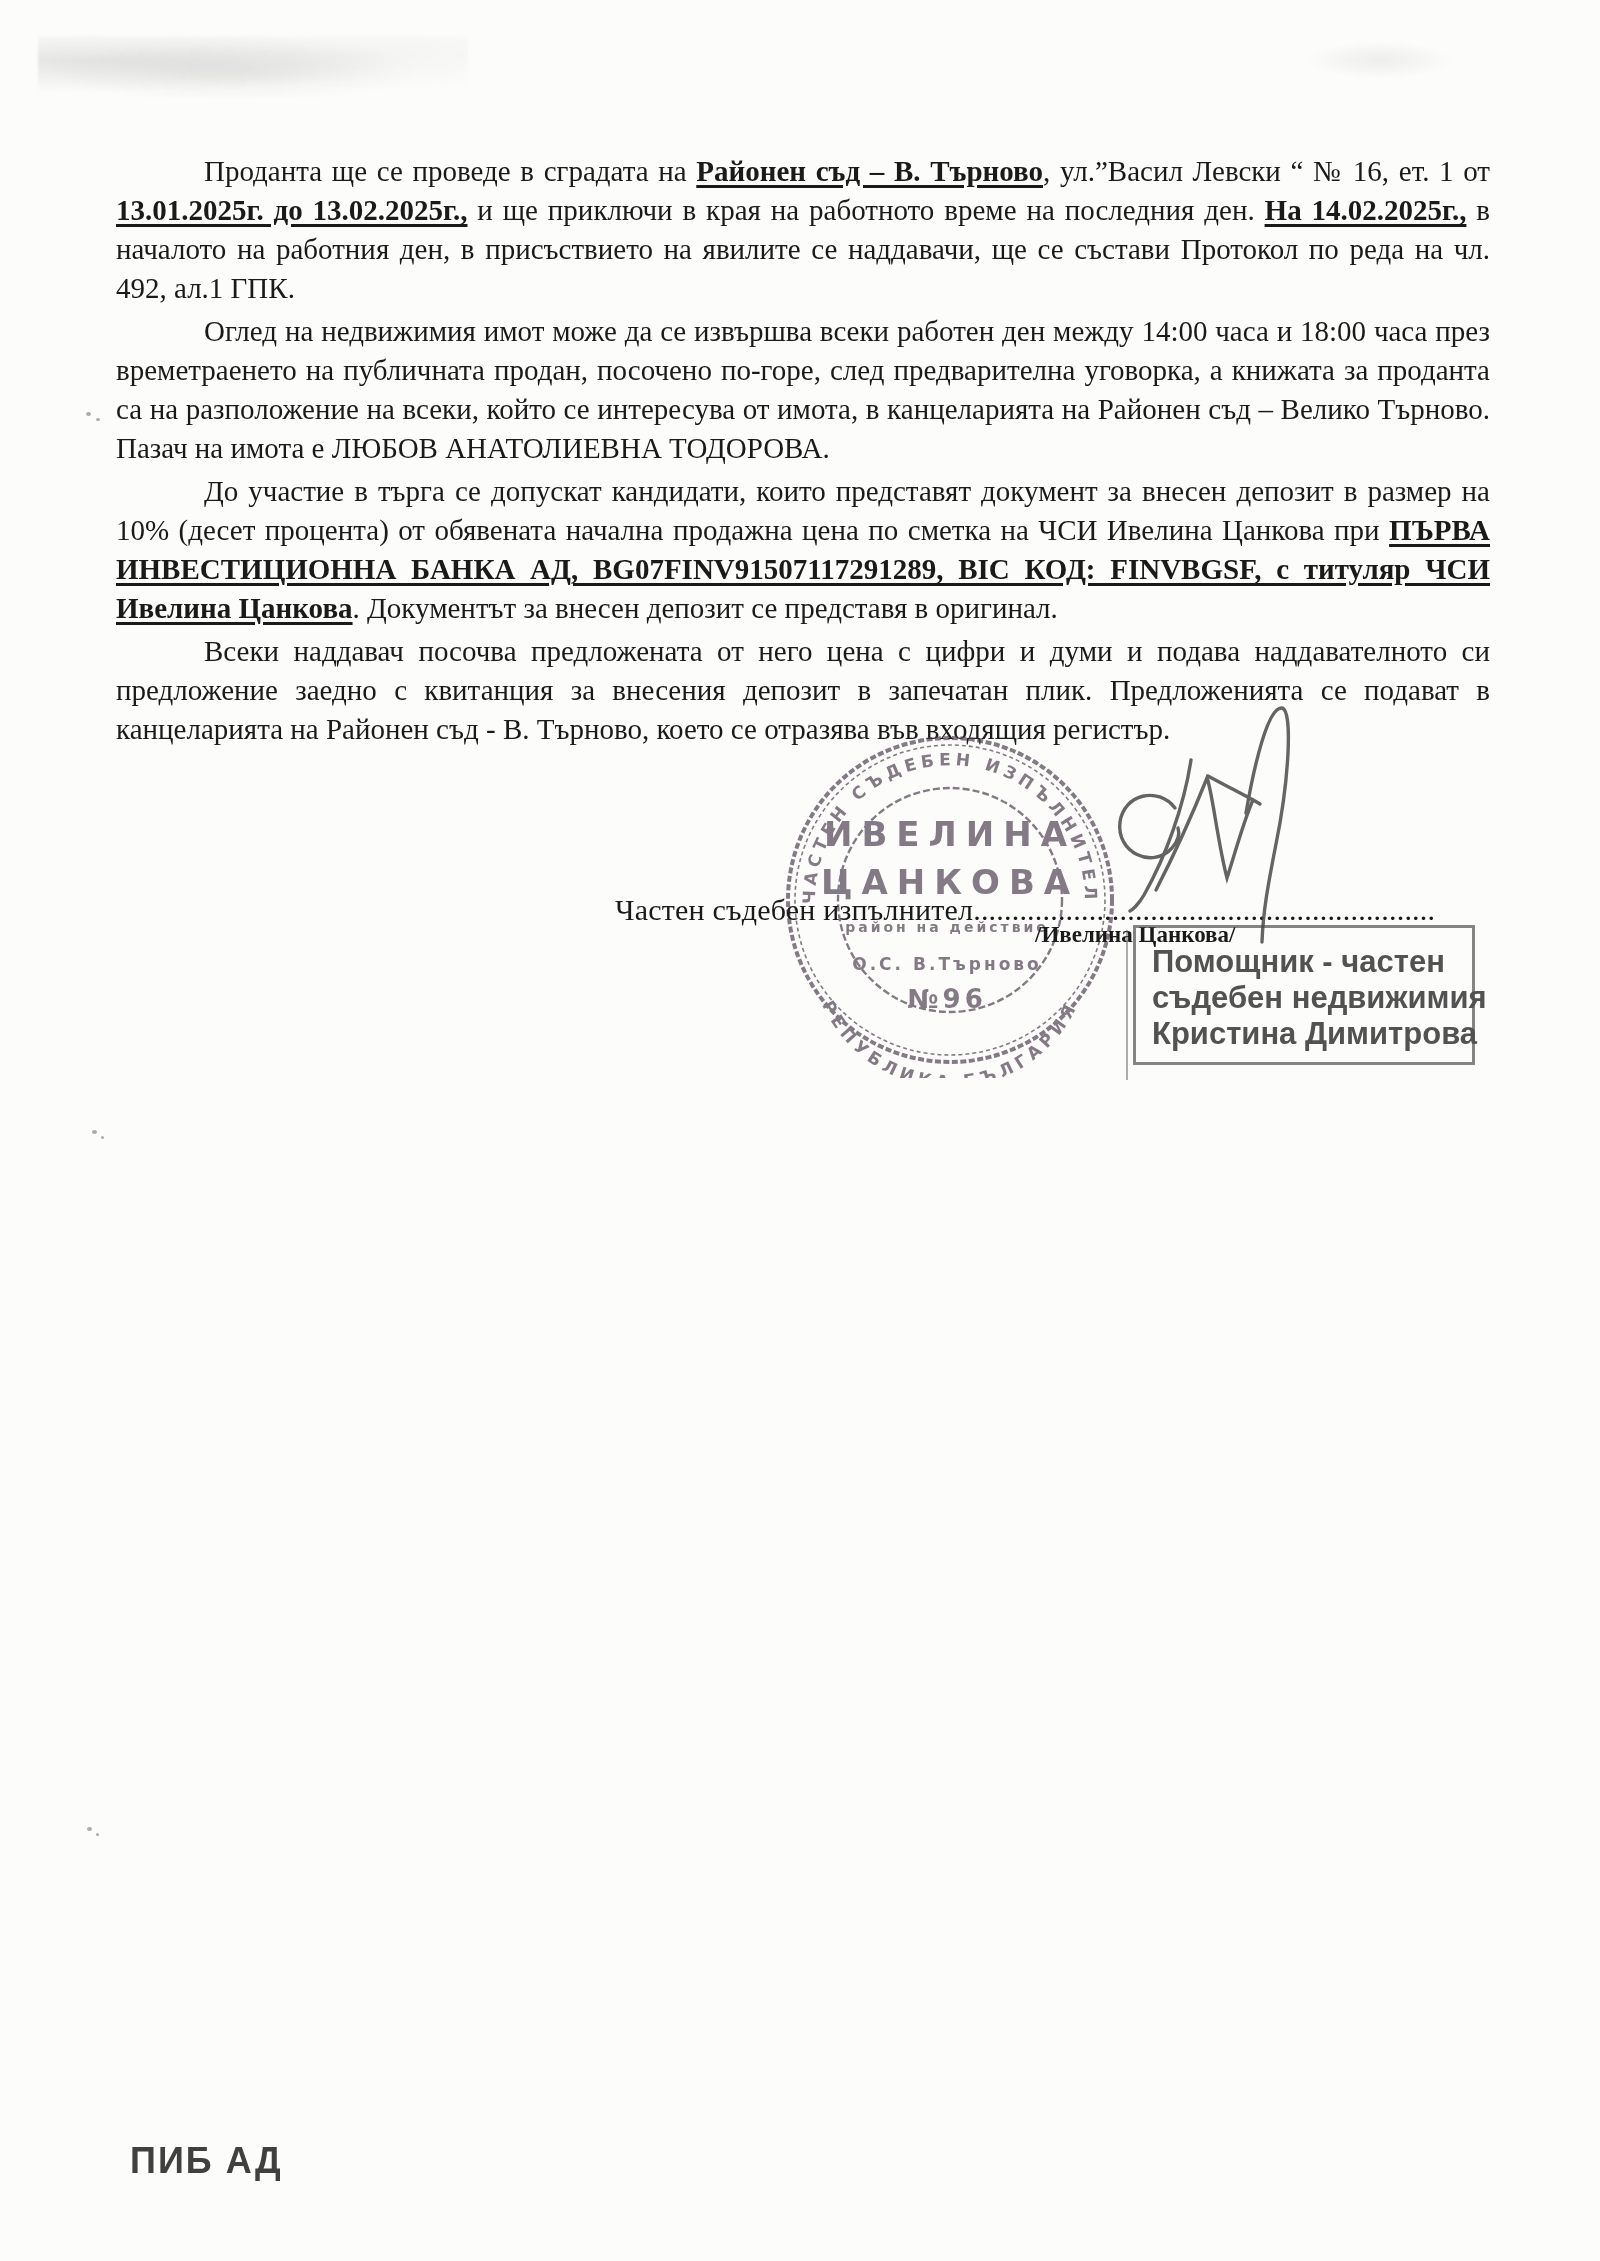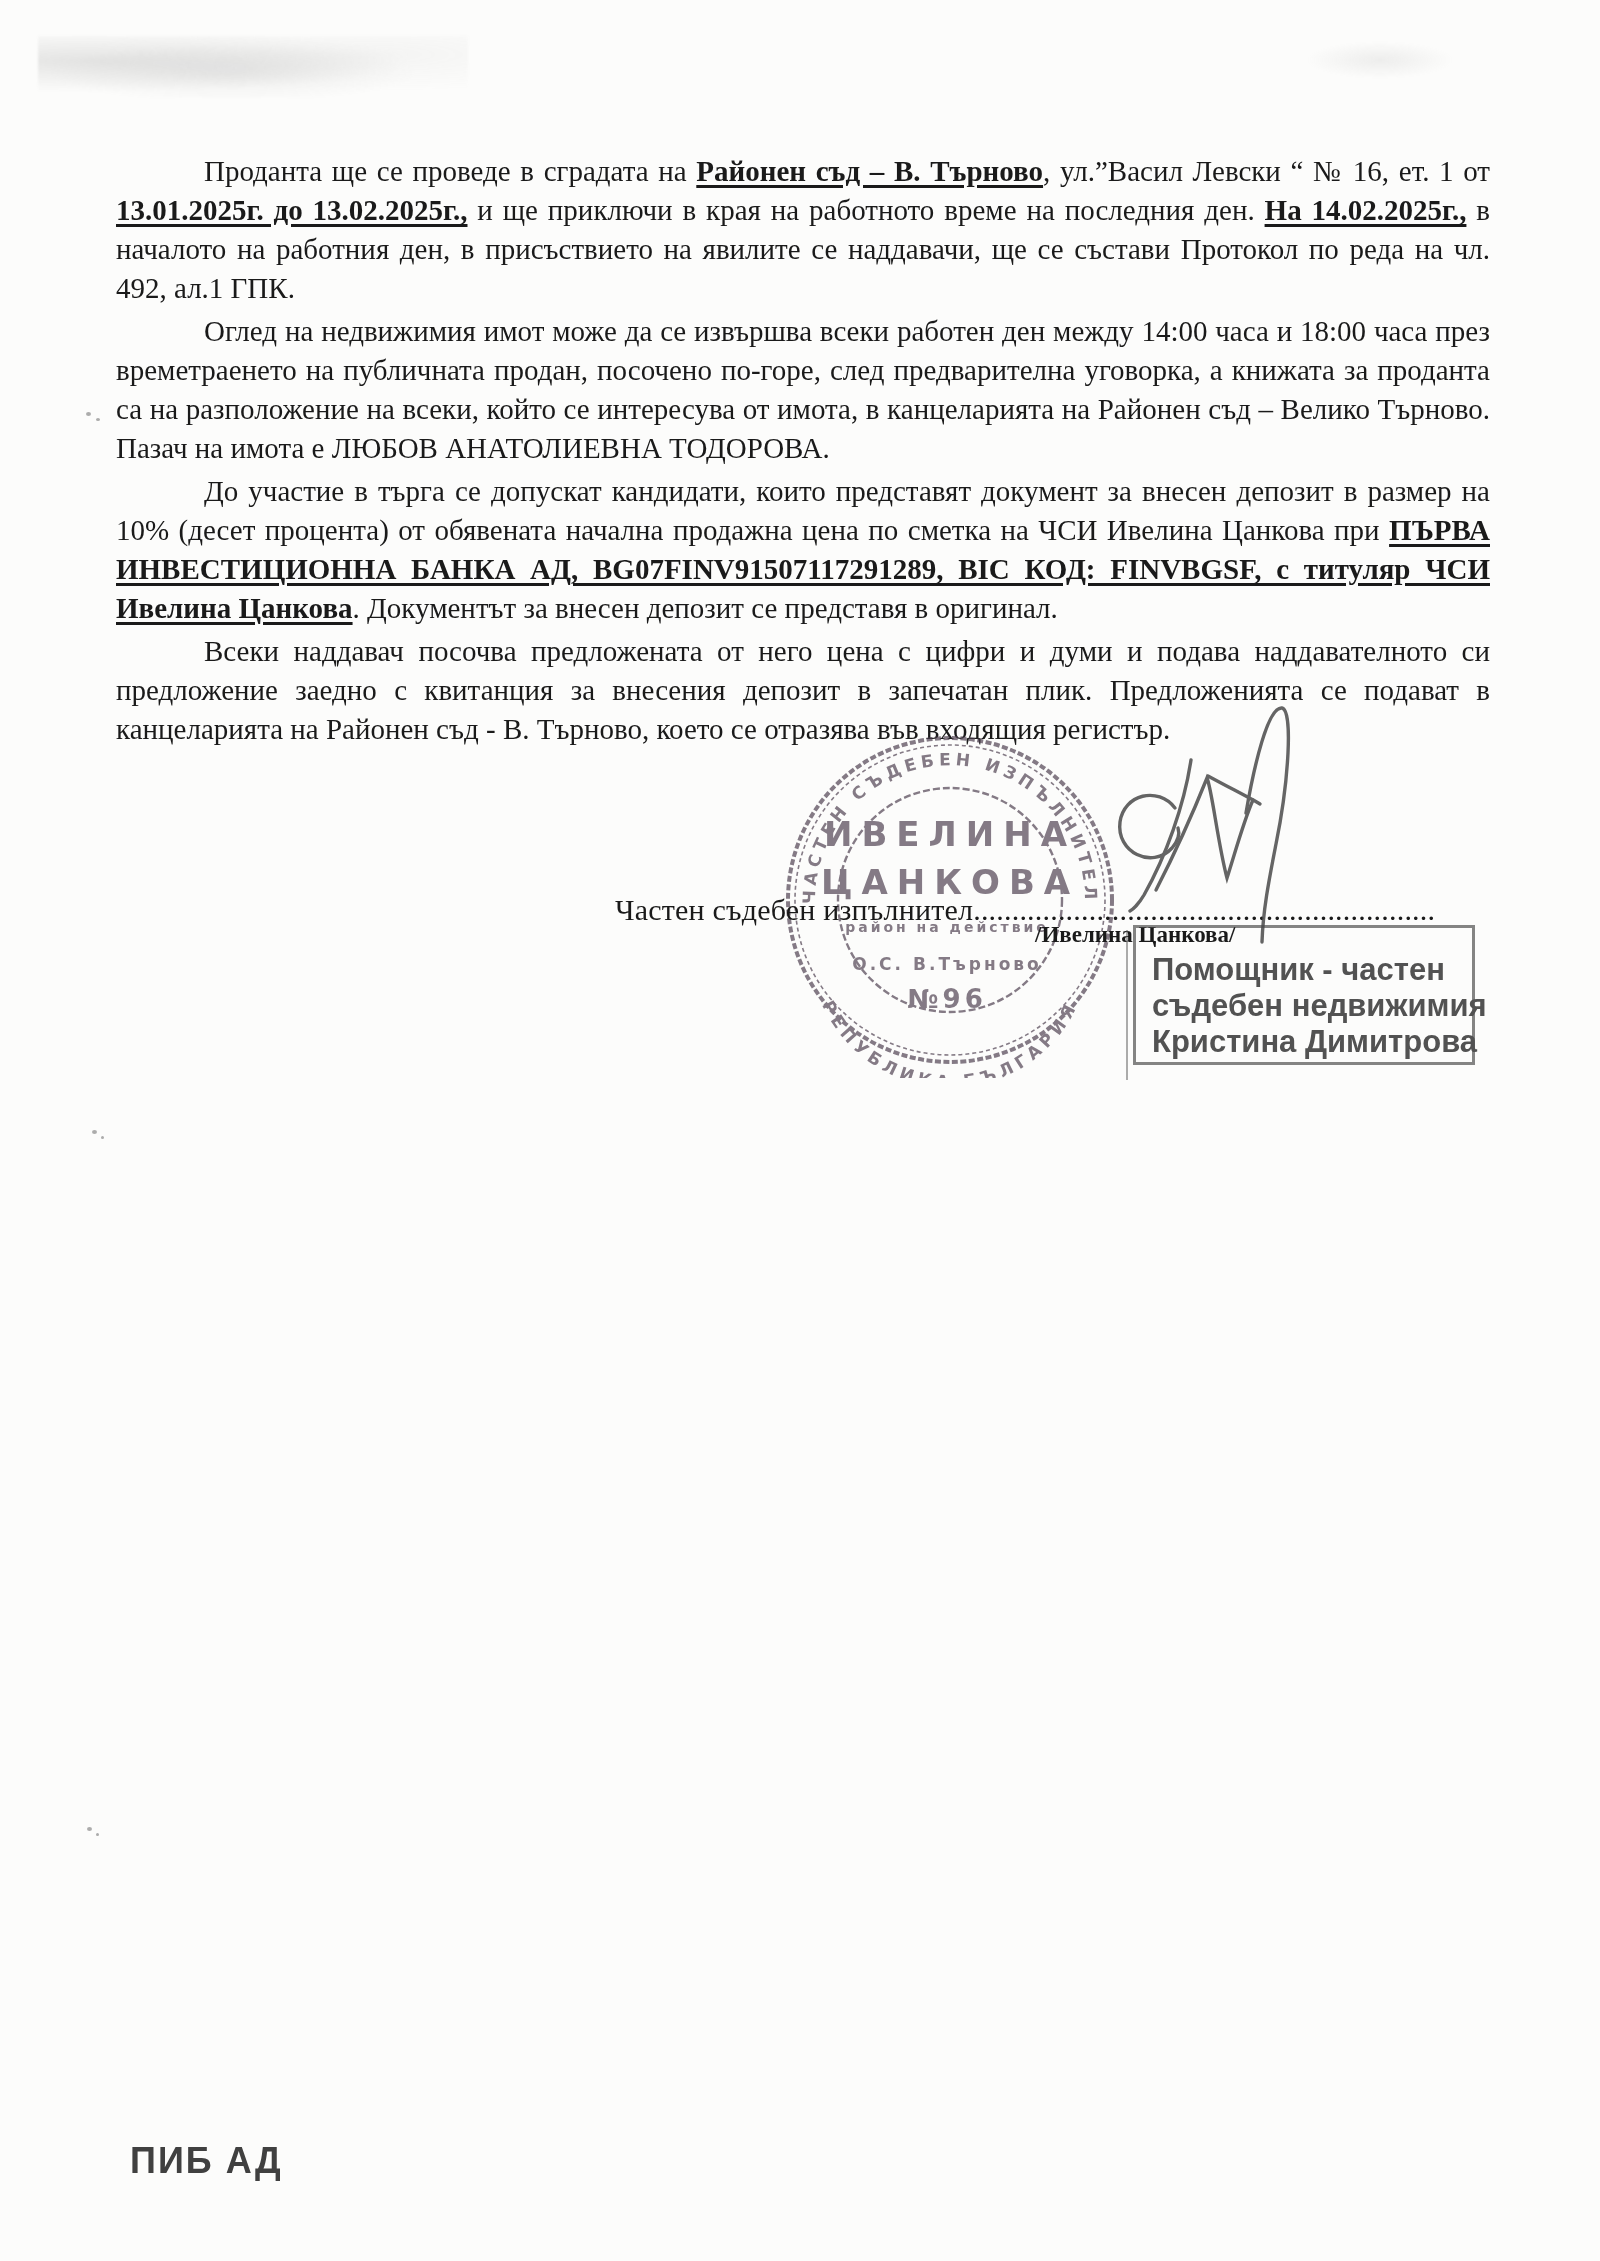--- a/index.html
+++ b/index.html
@@ -46,21 +46,21 @@
   .round-stamp text{fill:#4e4150;}
   .sig-scrawl{position:absolute;left:1060px;top:648px;width:260px;height:320px;}
   .asst-stamp{
     position:absolute;left:1133px;top:925px;width:342px;height:140px;
     border:3px solid rgba(70,70,70,.75);
     box-sizing:border-box;
     background:rgba(255,255,255,.0);
     font-family:"Liberation Sans", sans-serif;
     font-weight:bold;color:#3b3b3b;
     font-size:31px;line-height:36px;
-    padding:24px 0 0 16px;
+    padding:16px 0 0 16px;
     opacity:.88;filter:blur(.3px);
   }
   .asst-stamp div{white-space:nowrap;}
   .asst-edge{position:absolute;left:1126px;top:930px;width:2px;height:150px;background:rgba(90,90,90,.5);}
   .watermark{
     position:absolute;left:130px;top:2140px;
     font-family:"Liberation Sans", sans-serif;
     font-weight:bold;font-size:36px;letter-spacing:2px;
     color:#404040;
   }

